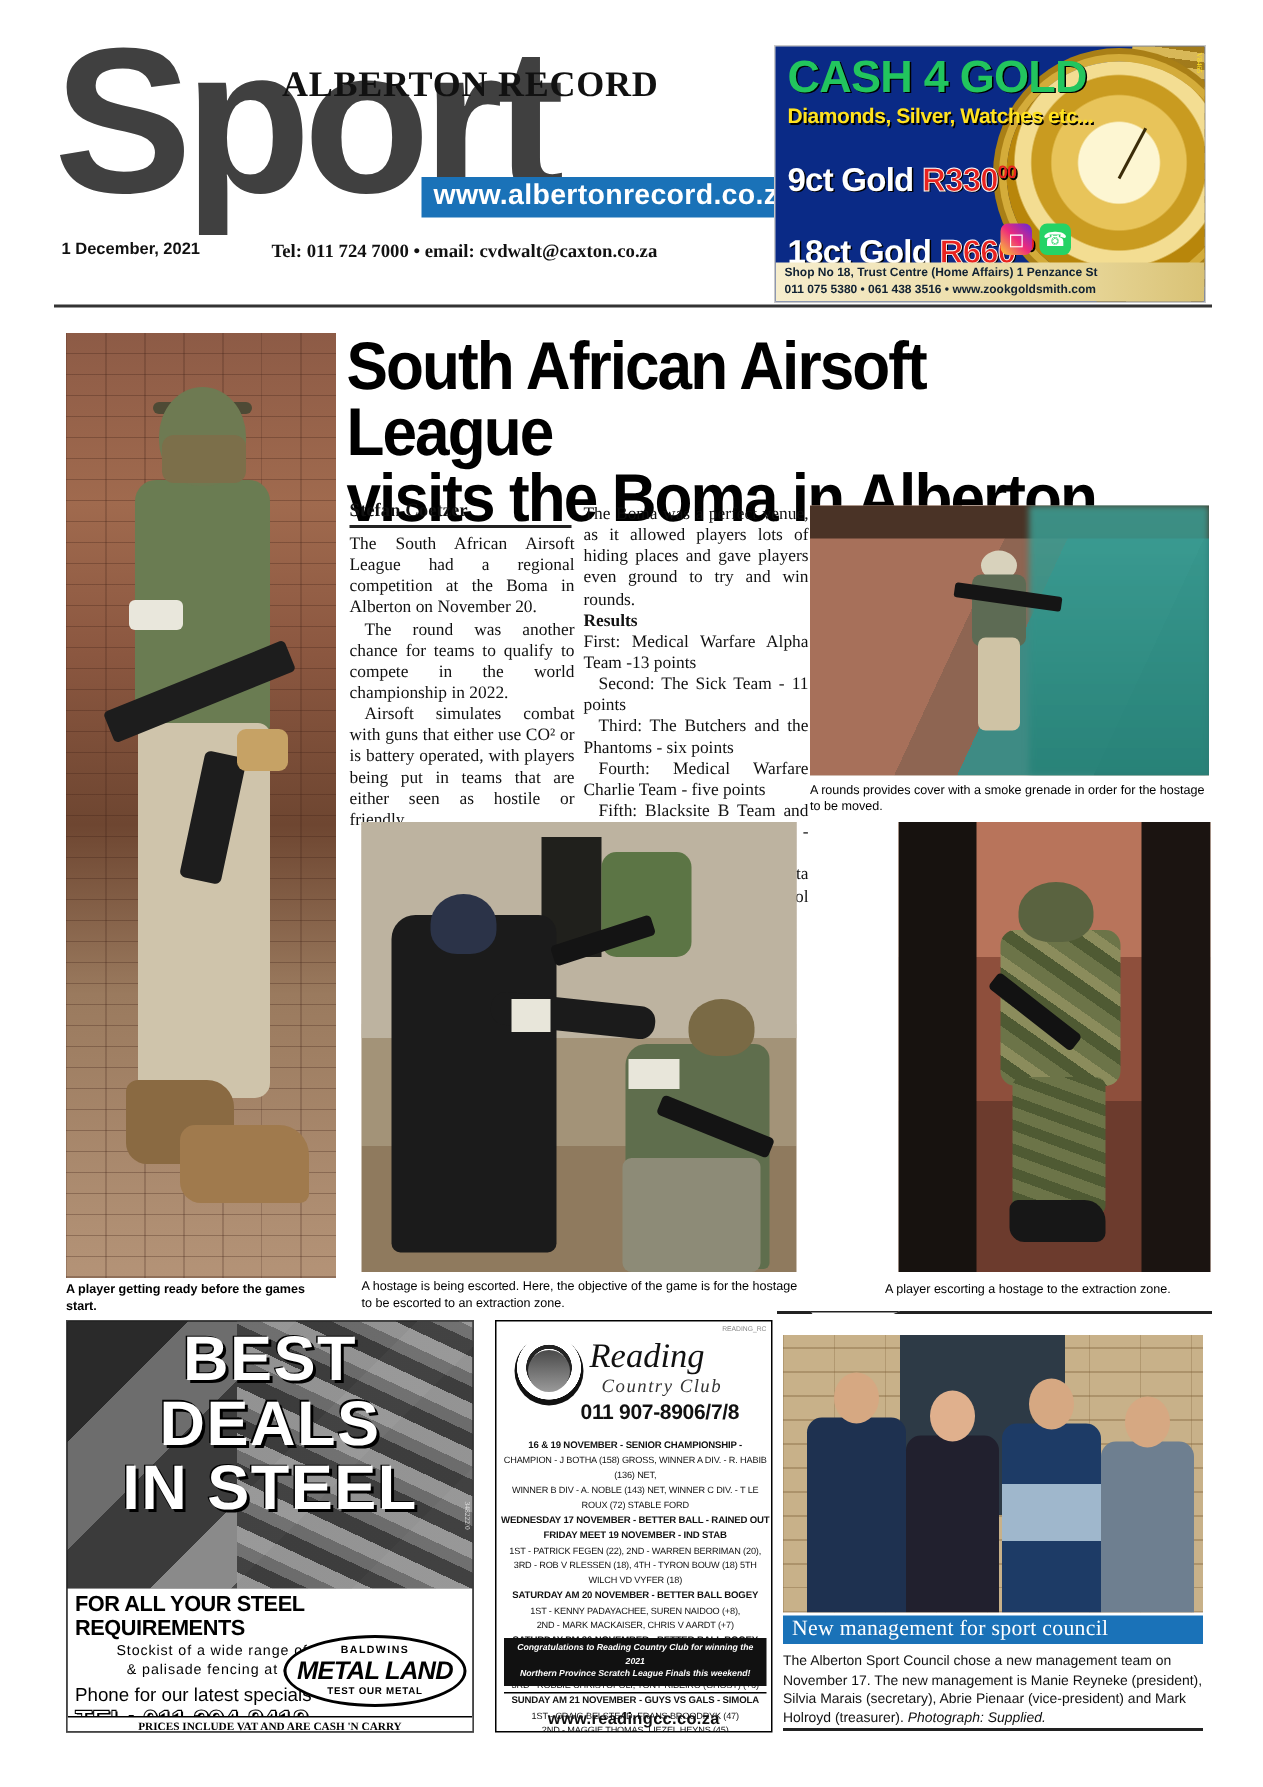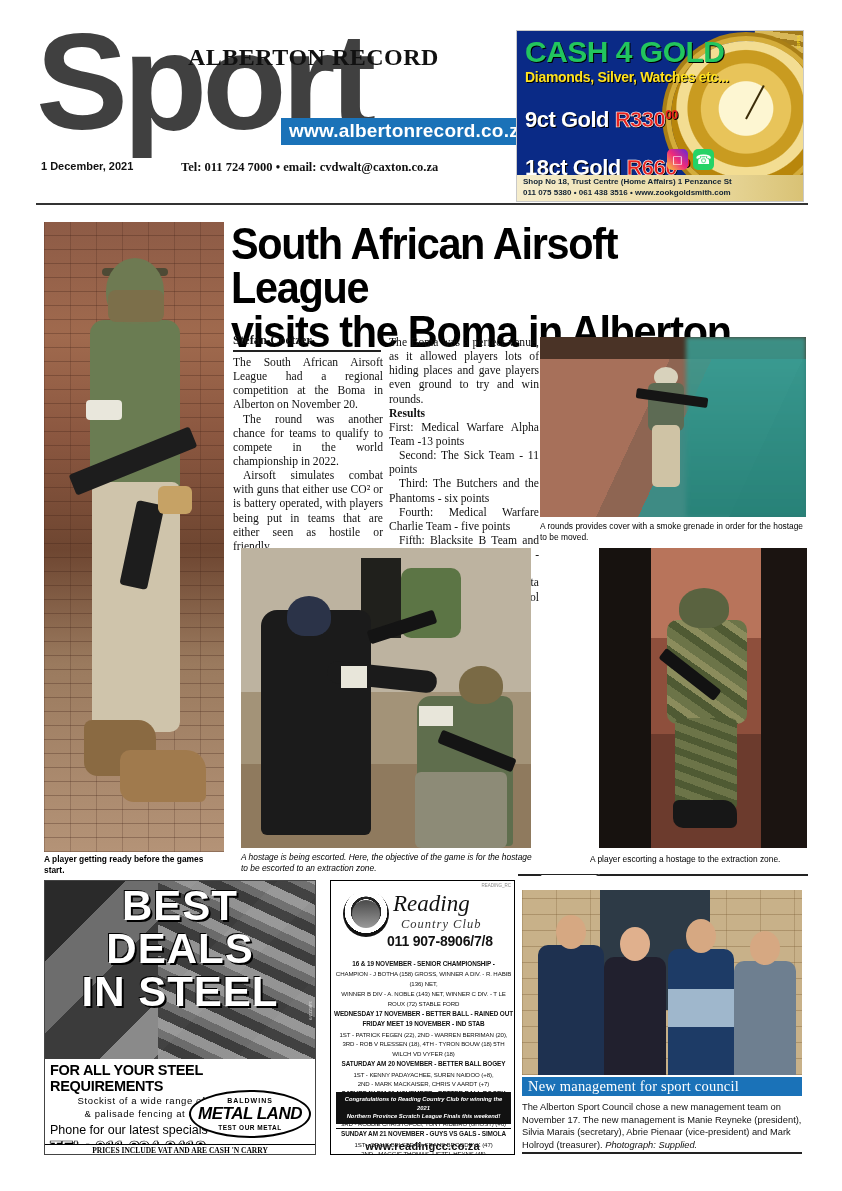--- a/index.html
+++ b/index.html
@@ -417,21 +417,21 @@
     <div class="ahead"></div>
     <div class="aarm"></div>
     <div class="aband"></div>
     <div class="gun1"></div>
     <div class="b"></div>
     <div class="bpants"></div>
     <div class="bhead"></div>
     <div class="bband"></div>
     <div class="gun2"></div>
   </div>
-  <div class="cap" style="left:241px; top:852px; width:292px;font-style:italic;">A hostage is being escorted. Here, the objective of the game is for the hostage to be escorted to an extraction zone.</div>
+  <div class="cap" style="left:241px; top:852px; width:292px;">A hostage is being escorted. Here, the objective of the game is for the hostage to be escorted to an extraction zone.</div>
 
   <div class="photo p-right">
     <div class="bg"></div>
     <div class="dark-l"></div>
     <div class="dark-r"></div>
     <div class="soldier">
       <div class="sb"></div>
       <div class="sh"></div>
       <div class="sl"></div>
       <div class="sboot"></div>

